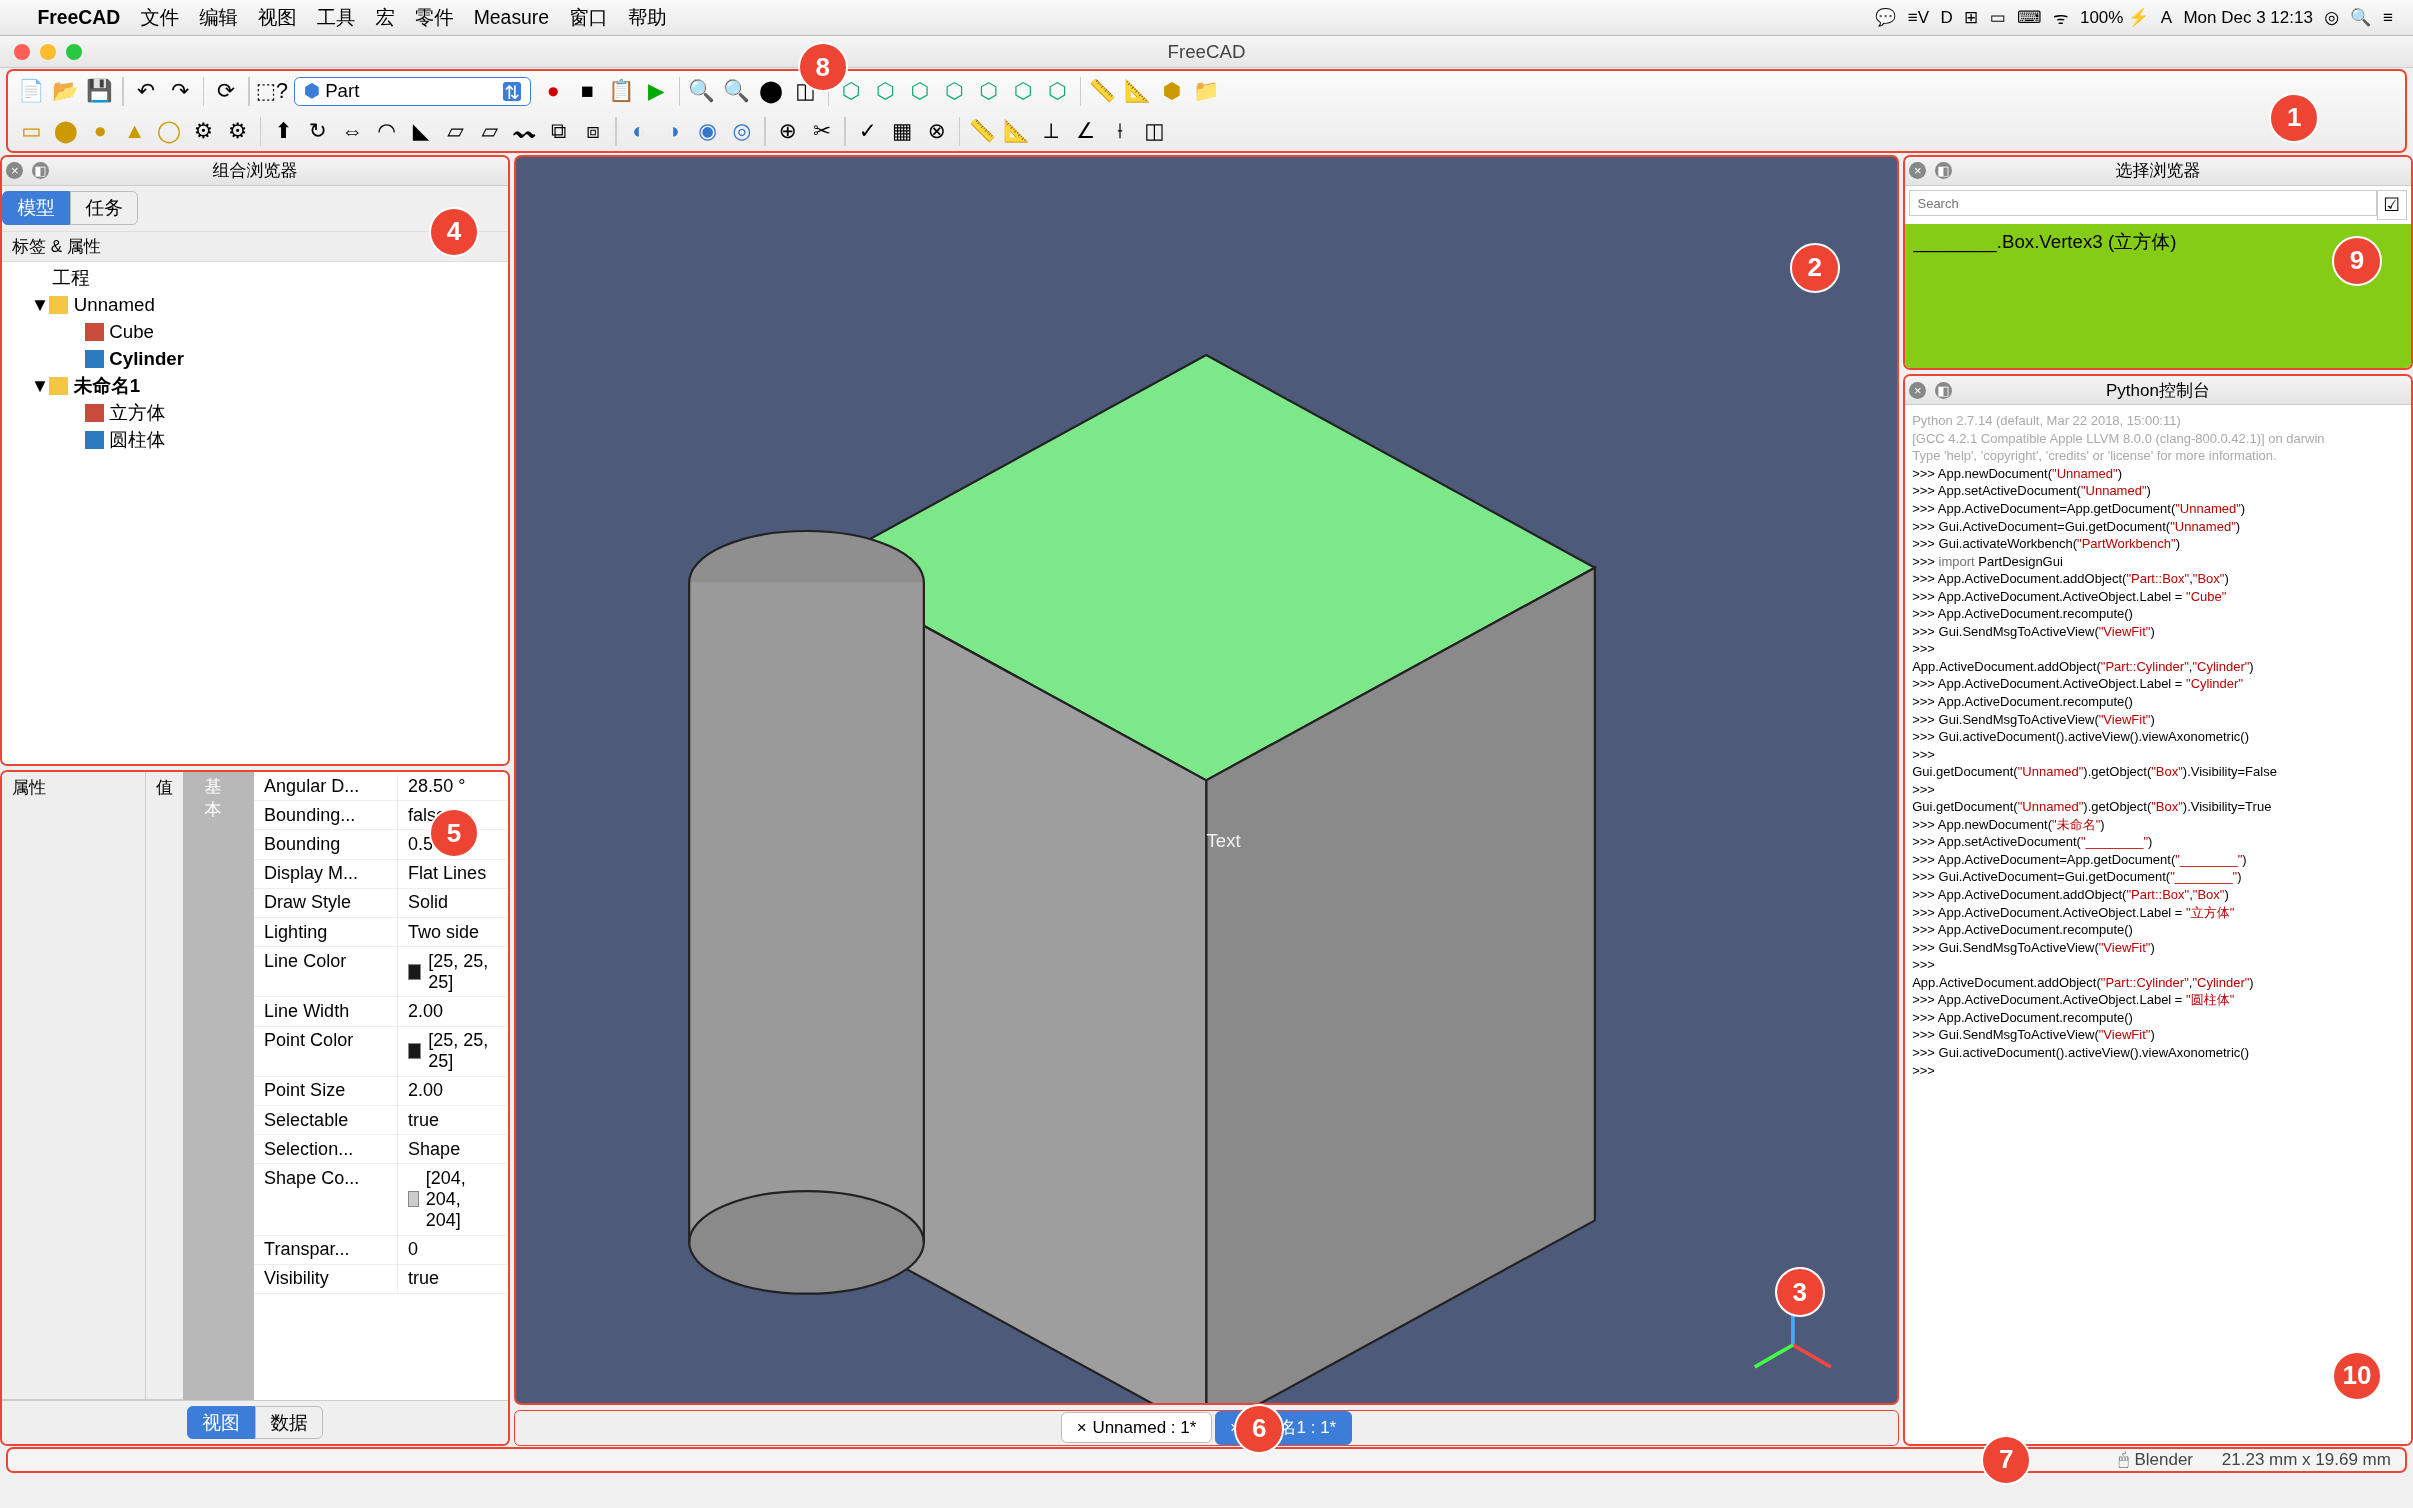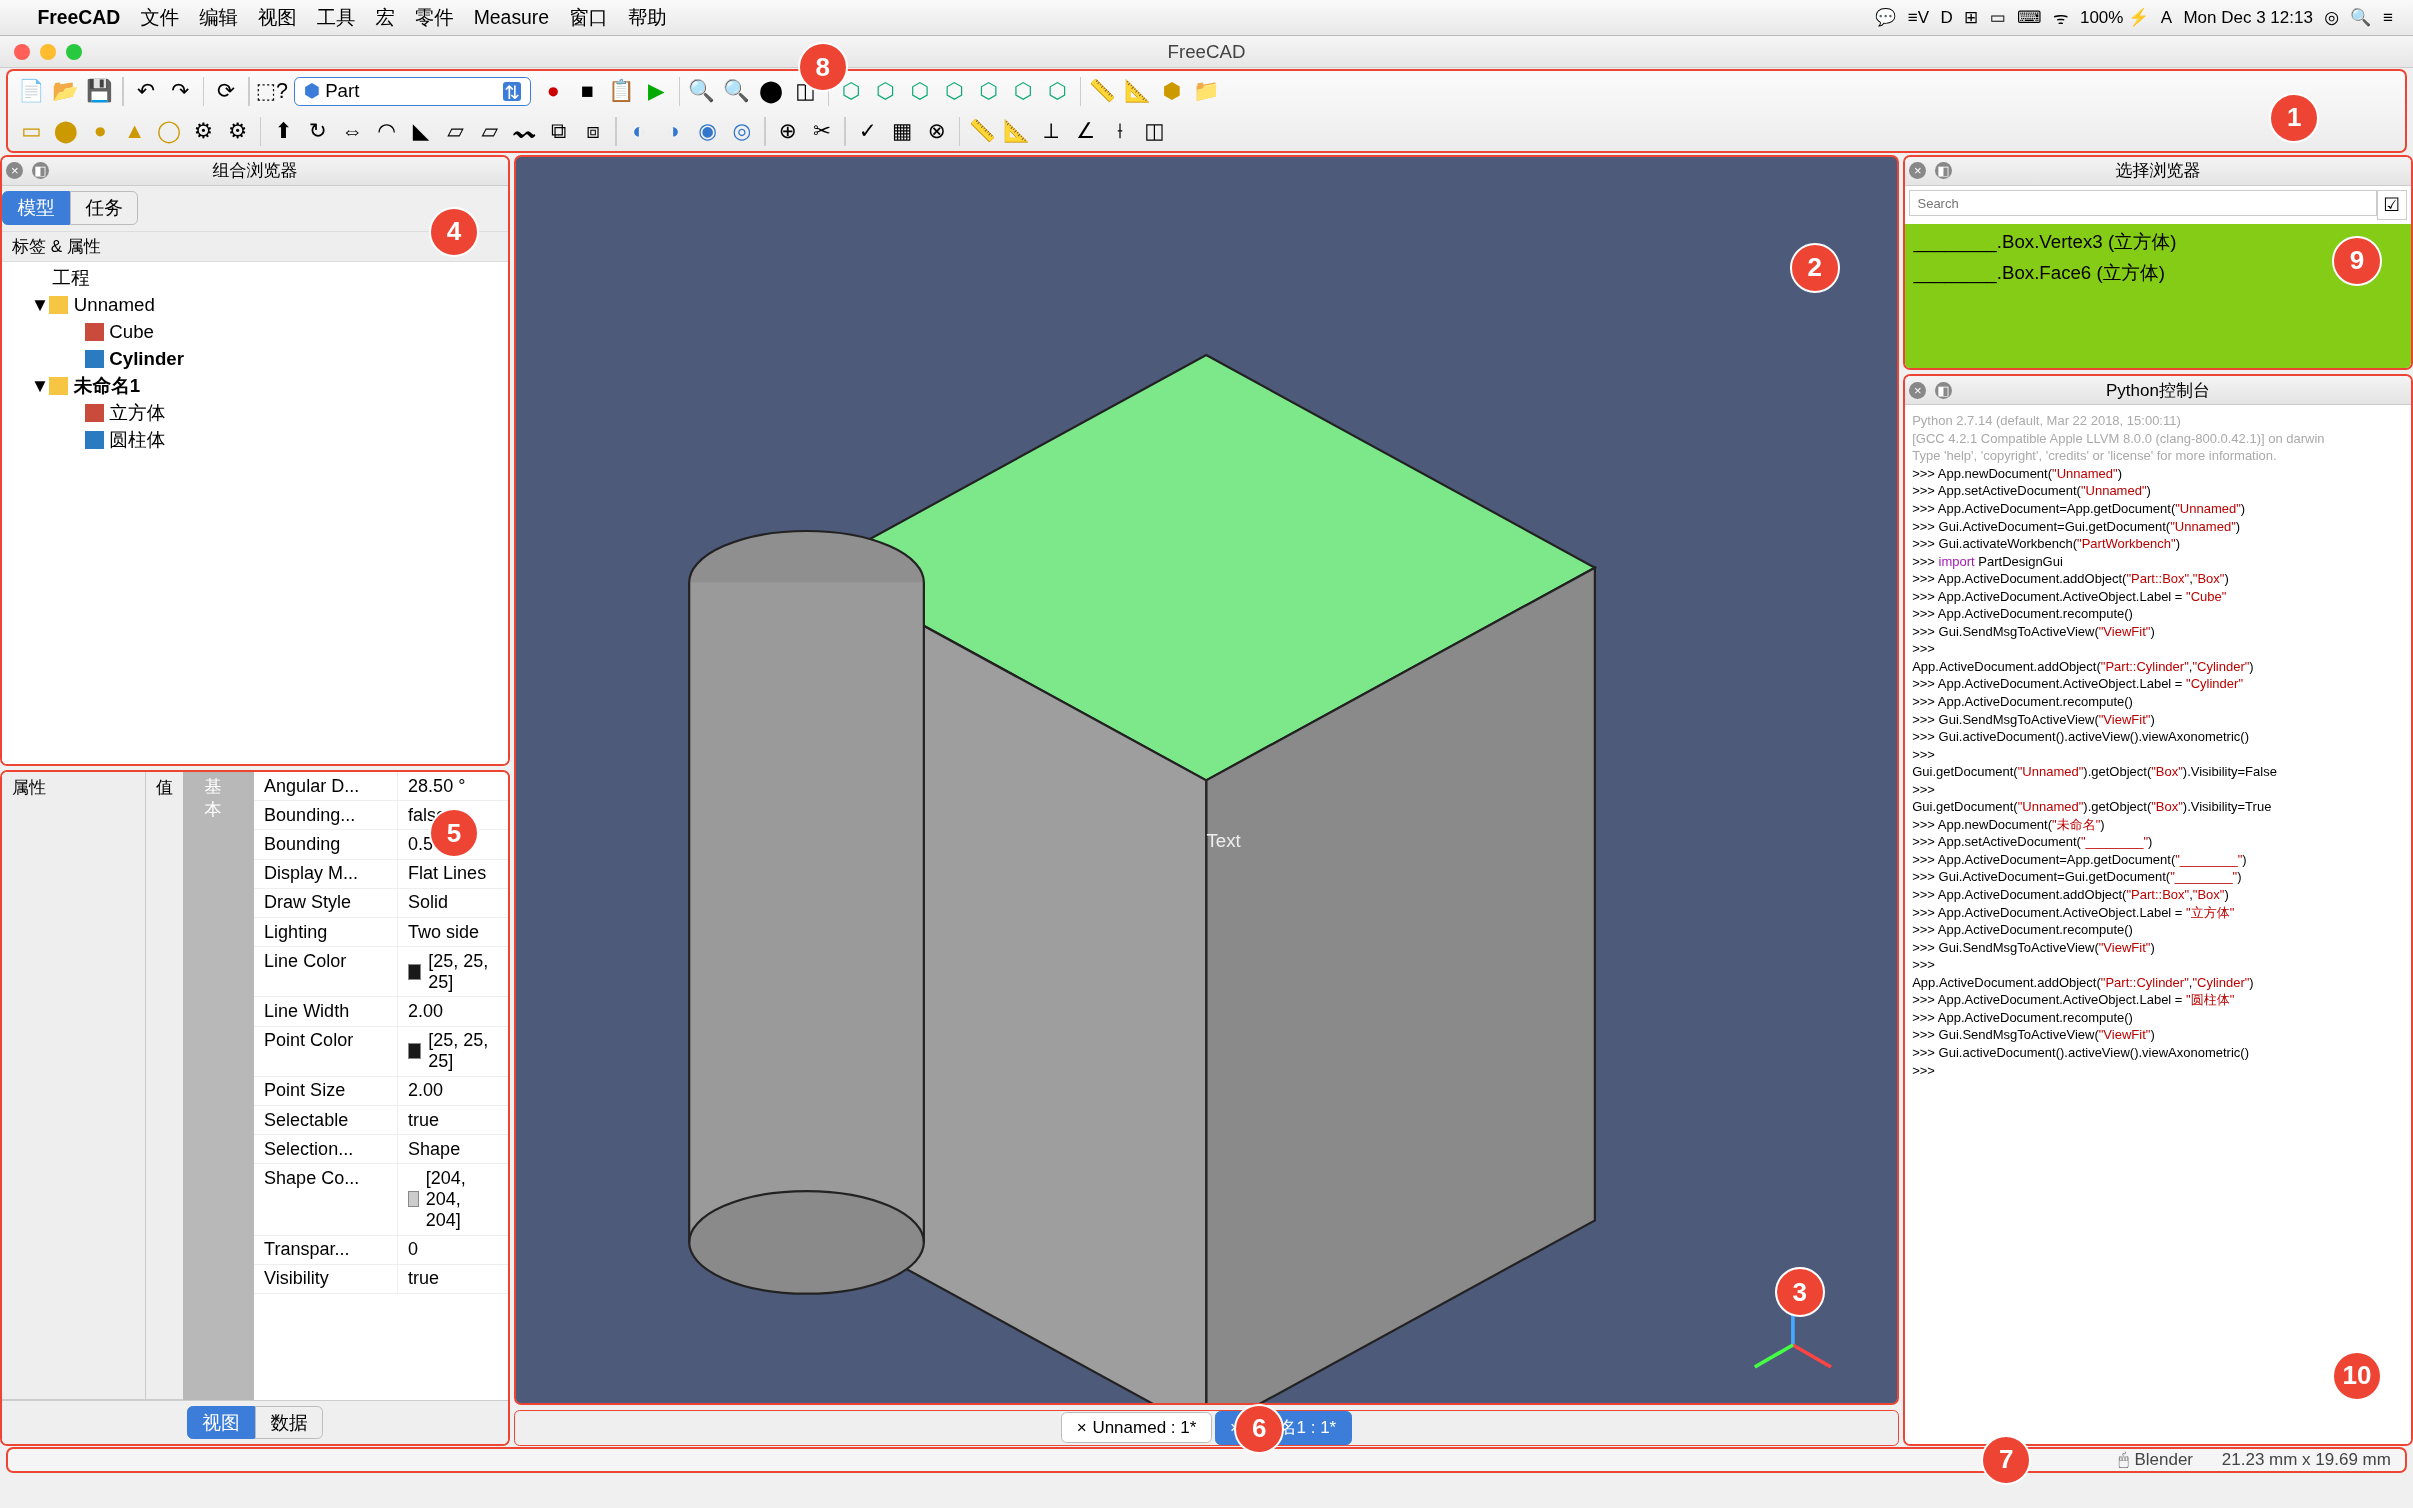--- a/index.html
+++ b/index.html
@@ -58,21 +58,21 @@
 .doctabs{height:36px;display:flex;align-items:center;justify-content:center;gap:0;background:#efefef;border:1.4px solid #e43;border-radius:5.7px;position:relative}
 .doctab{padding:4.3px 14.4px;border:0.7px solid #bbb;background:#fff;font-size:17px;border-radius:5.7px;margin:0 1.4px;display:flex;align-items:center;gap:5.7px}
 .doctab.active{background:#3b7dd8;color:#fff;border-color:#3b7dd8}
 .right{width:510px;display:flex;flex-direction:column;gap:4.3px}
 .searchbox{display:flex;padding:4.3px;background:#fff}
 .searchbox input{flex:1;height:26px;border:0.7px solid #ccc;padding:0 7.2px;font-size:13px}
 .sellist{background:#84cc16;flex:1;padding:2.9px 8.6px;font-size:18.7px}
 .sellist .srow{padding:2.2px 0}
 .console{flex:1;background:#fff;padding:7.2px;font-family:Menlo,monospace;font-size:13px;line-height:1.35;overflow:hidden}
 .console .gray{color:#aaa}
-.console .kw{color:#a21caf}
+.console .kw{color:#737373}
 .console .str{color:#b00}
 .status{height:26px;border:2.9px solid #e43;border-radius:7.2px;margin:1.4px 5.7px;display:flex;align-items:center;background:#f5f5f5}
 .status .spacer{flex:1}
 .status .item{padding:0 14.4px;font-size:17px;color:#444;display:flex;align-items:center;gap:5.7px}
 .badge{position:absolute;width:50px;height:50px;border-radius:50%;background:#e43;color:#fff;display:flex;align-items:center;justify-content:center;font-size:26px;font-weight:bold;z-index:50;border:2.2px solid #fff}
 </style>
 </head>
 <body>
 
 <div class="menubar">
@@ -368,21 +368,20 @@
         <span class="close">×</span>
         <span class="close">◧</span>
         <span class="title">选择浏览器</span>
       </div>
       <div class="searchbox">
         <input placeholder="Search" style="">
         <span style="padding:2.9px 5.7px;border:0.7px solid #ccc">☑</span>
       </div>
       <div class="sellist" id="sellist">
           <div class="srow">________.Box.Vertex3 (立方体)</div>
-          <div class="srow">________.Box.Face6 (立方体)</div>
         </div>
       <div class="badge" style="right:29px;top:79px">9</div>
     </div>
     <div class="panel" style="flex:1;position:relative">
       <div class="panelhead">
         <span class="close">×</span>
         <span class="close">◧</span>
         <span class="title">Python控制台</span>
       </div>
       <div class="console" id="console">

